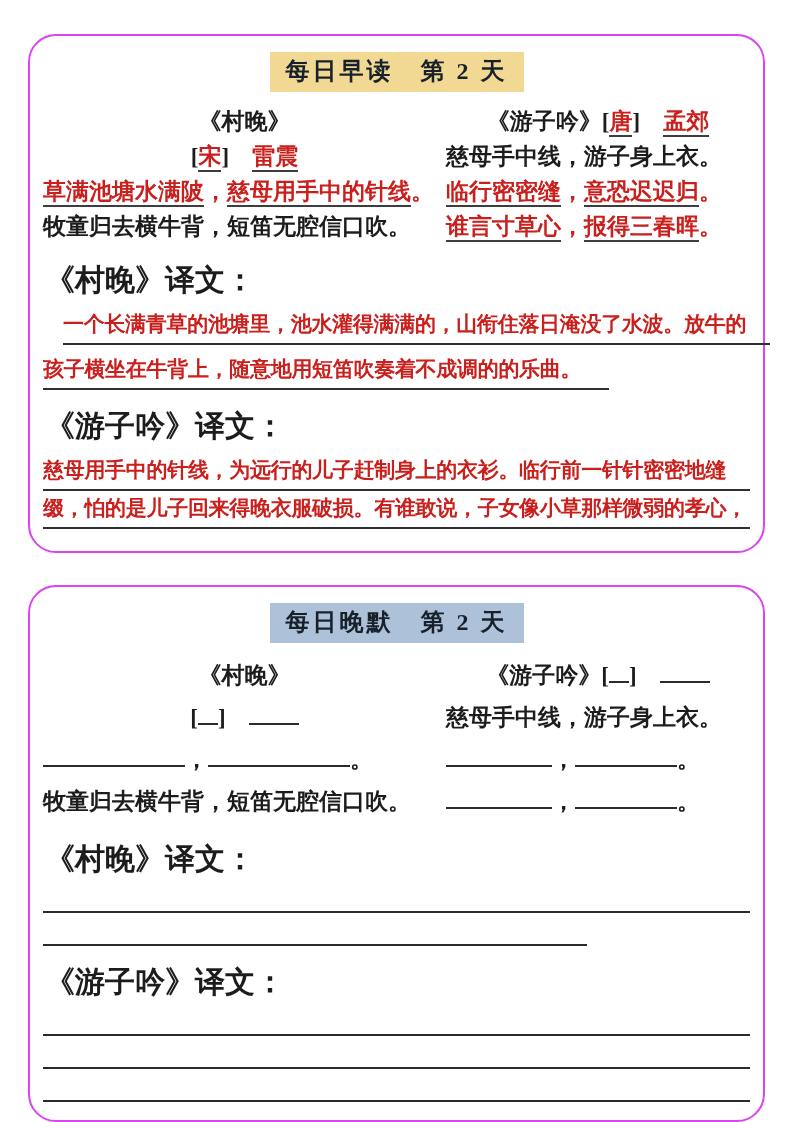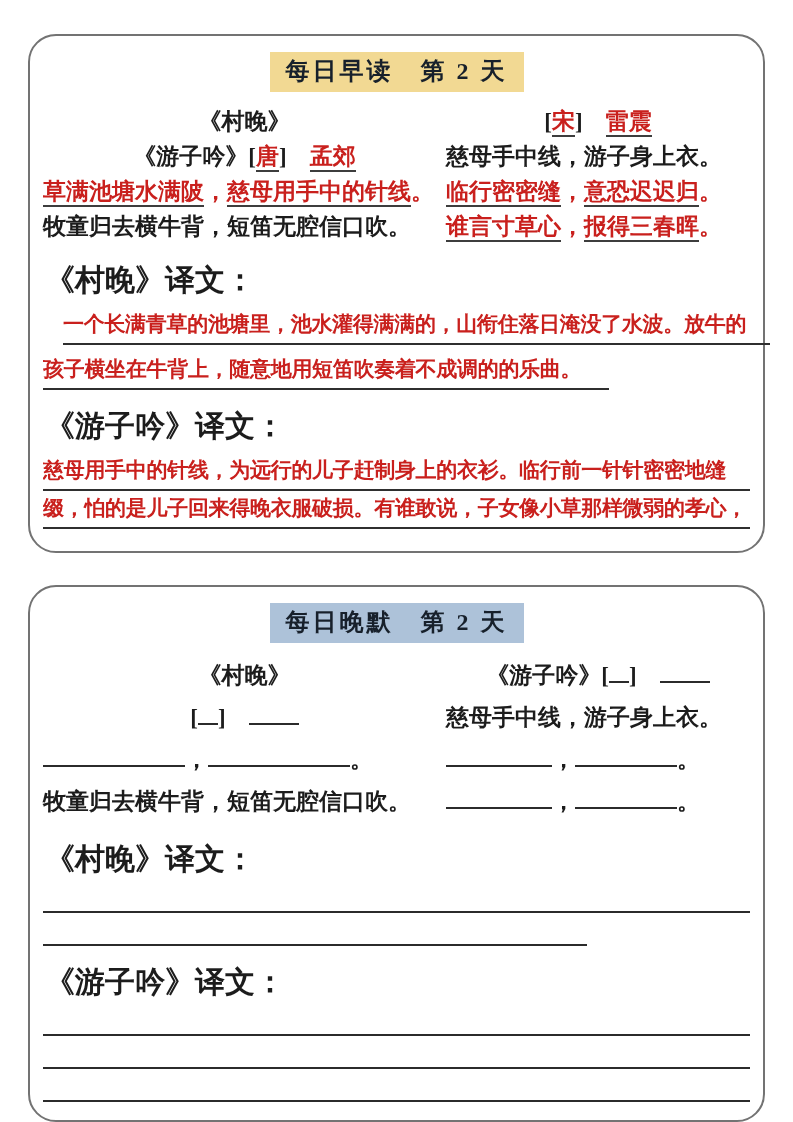--- a/index.html
+++ b/index.html
@@ -4,21 +4,21 @@
 <style>
   html,body{margin:0;padding:0;}
   body{
     width:793px;height:1122px;background:#ffffff;
     font-family:"Liberation Serif","DejaVu Serif",serif;
     color:#1c1c1c;overflow:hidden;
   }
   .page{padding:34px 28px 0 28px;}
   .card{
     box-sizing:border-box;width:737px;
-    border:2px solid #737373;border-radius:28px;
+    border:2px solid #d946ef;border-radius:28px;
     padding:12px 13px 18px 13px;background:#ffffff;
   }
   .card + .card{margin-top:32px;font-family:Liberation Serif, serif;}
   .banner{
     display:table;margin:4px auto 12px auto;
     padding:3px 16px 5px 16px;
     font-size:24px;font-weight:700;letter-spacing:3px;
     color:#17202b;
   }
   .banner.yellow{background:#f2d993;}
@@ -45,22 +45,22 @@
 </style>
 </head>
 <body>
 
 <div class="page">
 
   <section class="card">
     <div class="banner yellow">每日早读　第 2 天</div>
     <div class="poem-grid">
         <div class="cell center"><span class="">《村晚》</span></div>
+        <div class="cell center"><span class="">《游子吟》</span><span class="">[</span><span class="red u">唐</span><span class="">]</span><span class="">　</span><span class="red u">孟郊</span></div>
         <div class="cell center"><span class="">[</span><span class="red u">宋</span><span class="">]</span><span class="">　</span><span class="red u">雷震</span></div>
-        <div class="cell center"><span class="">《游子吟》</span><span class="">[</span><span class="red u">唐</span><span class="">]</span><span class="">　</span><span class="red u">孟郊</span></div>
         <div class="cell"><span class="">慈母手中线，游子身上衣。</span></div>
         <div class="cell"><span class="red u">草满池塘水满陂</span><span class="red ">，</span><span class="red u">慈母用手中的针线</span><span class="red ">。</span></div>
         <div class="cell"><span class="red u">临行密密缝</span><span class="red ">，</span><span class="red u">意恐迟迟归</span><span class="red ">。</span></div>
         <div class="cell"><span class="">牧童归去横牛背，短笛无腔信口吹。</span></div>
         <div class="cell"><span class="red u">谁言寸草心</span><span class="red ">，</span><span class="red u">报得三春晖</span><span class="red ">。</span></div>
       </div>
     <div class="trans-label">《村晚》译文：</div>
     <div class="translines">
         <div class="transline red" style="width: 100%; margin-left: 20px;">一个长满青草的池塘里，池水灌得满满的，山衔住落日淹没了水波。放牛的</div>
         <div class="transline red" style="width: 80%; margin-top: 11px;">孩子横坐在牛背上，随意地用短笛吹奏着不成调的的乐曲。</div>

